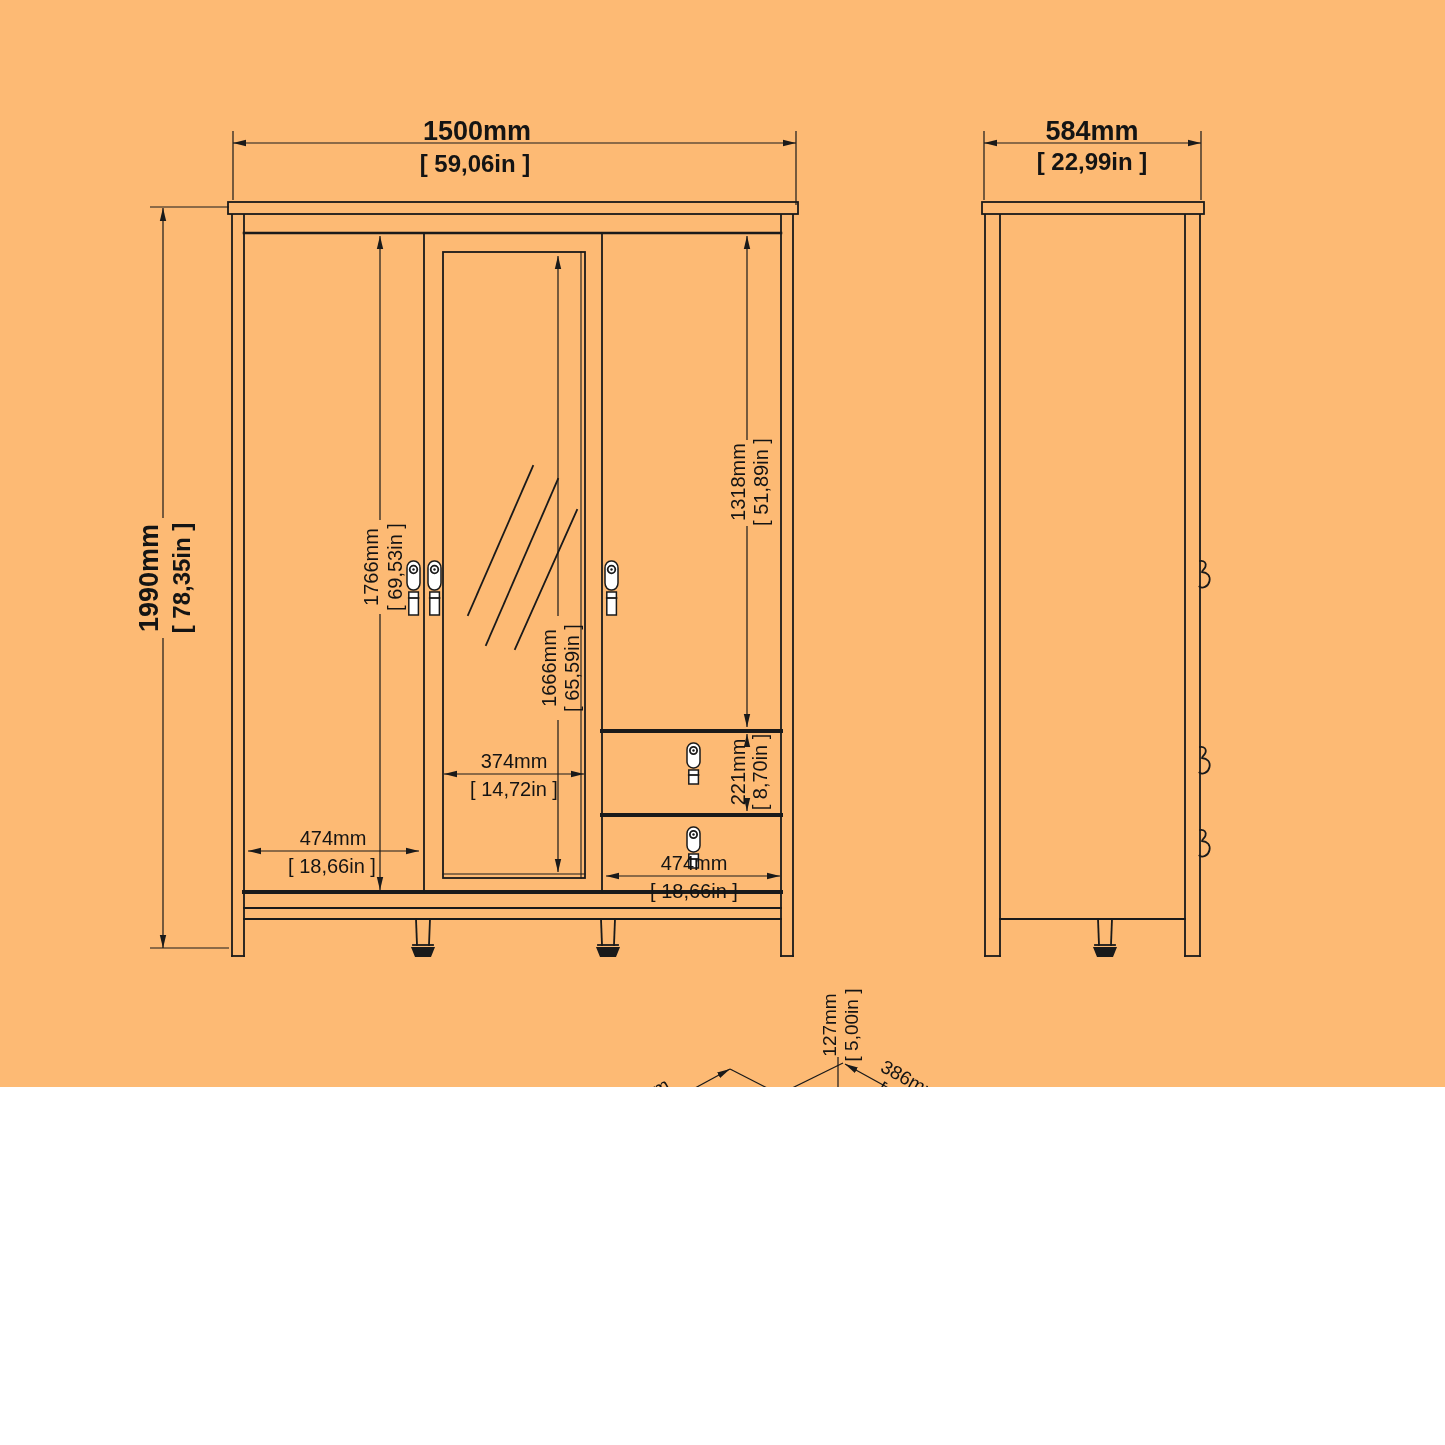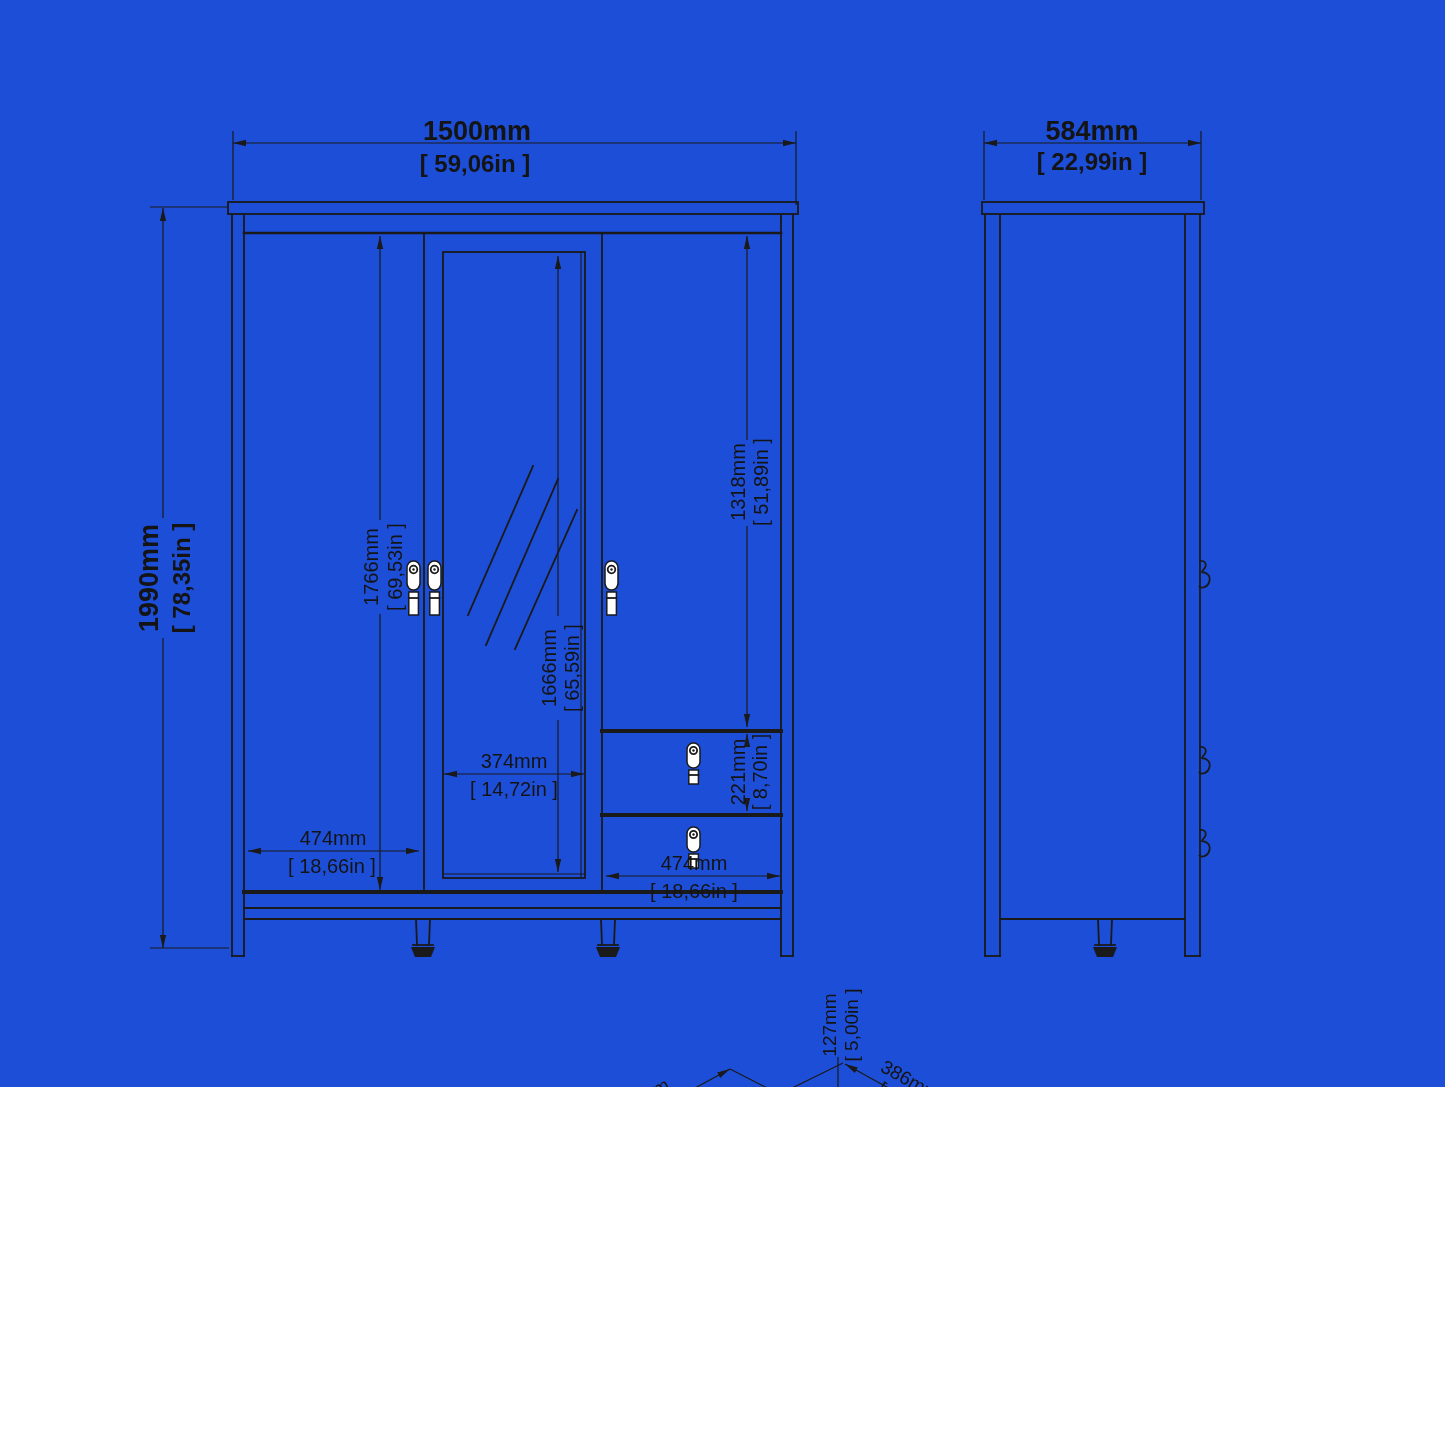--- a/index.html
+++ b/index.html
@@ -1,16 +1,16 @@
 <!DOCTYPE html>
 <html><head>
 <meta charset="utf-8">
 <style>
   html,body{margin:0;padding:0;background:#ffffff;}
-  .canvas{position:relative;width:1445px;height:1087px;background:#1d4ed8;overflow:hidden;}
+  .canvas{position:relative;width:1445px;height:1087px;background:#fdba74;overflow:hidden;}
   svg{display:block;}
   .s  {stroke:#1a1a1a;stroke-width:1.8;fill:none;stroke-linecap:square;}
   .sw15{stroke-width:1.5;}
   .sw25{stroke-width:2.6;}
   .sw4 {stroke-width:4;}
   .thin{stroke-width:1.1;}
   .dim {stroke:#1a1a1a;stroke-width:1.2;fill:none;}
   .blk {fill:#1a1a1a;stroke:none;}
   .wht {fill:#ffffff;}
   text{font-family:"Liberation Sans",sans-serif;fill:#141414;}

